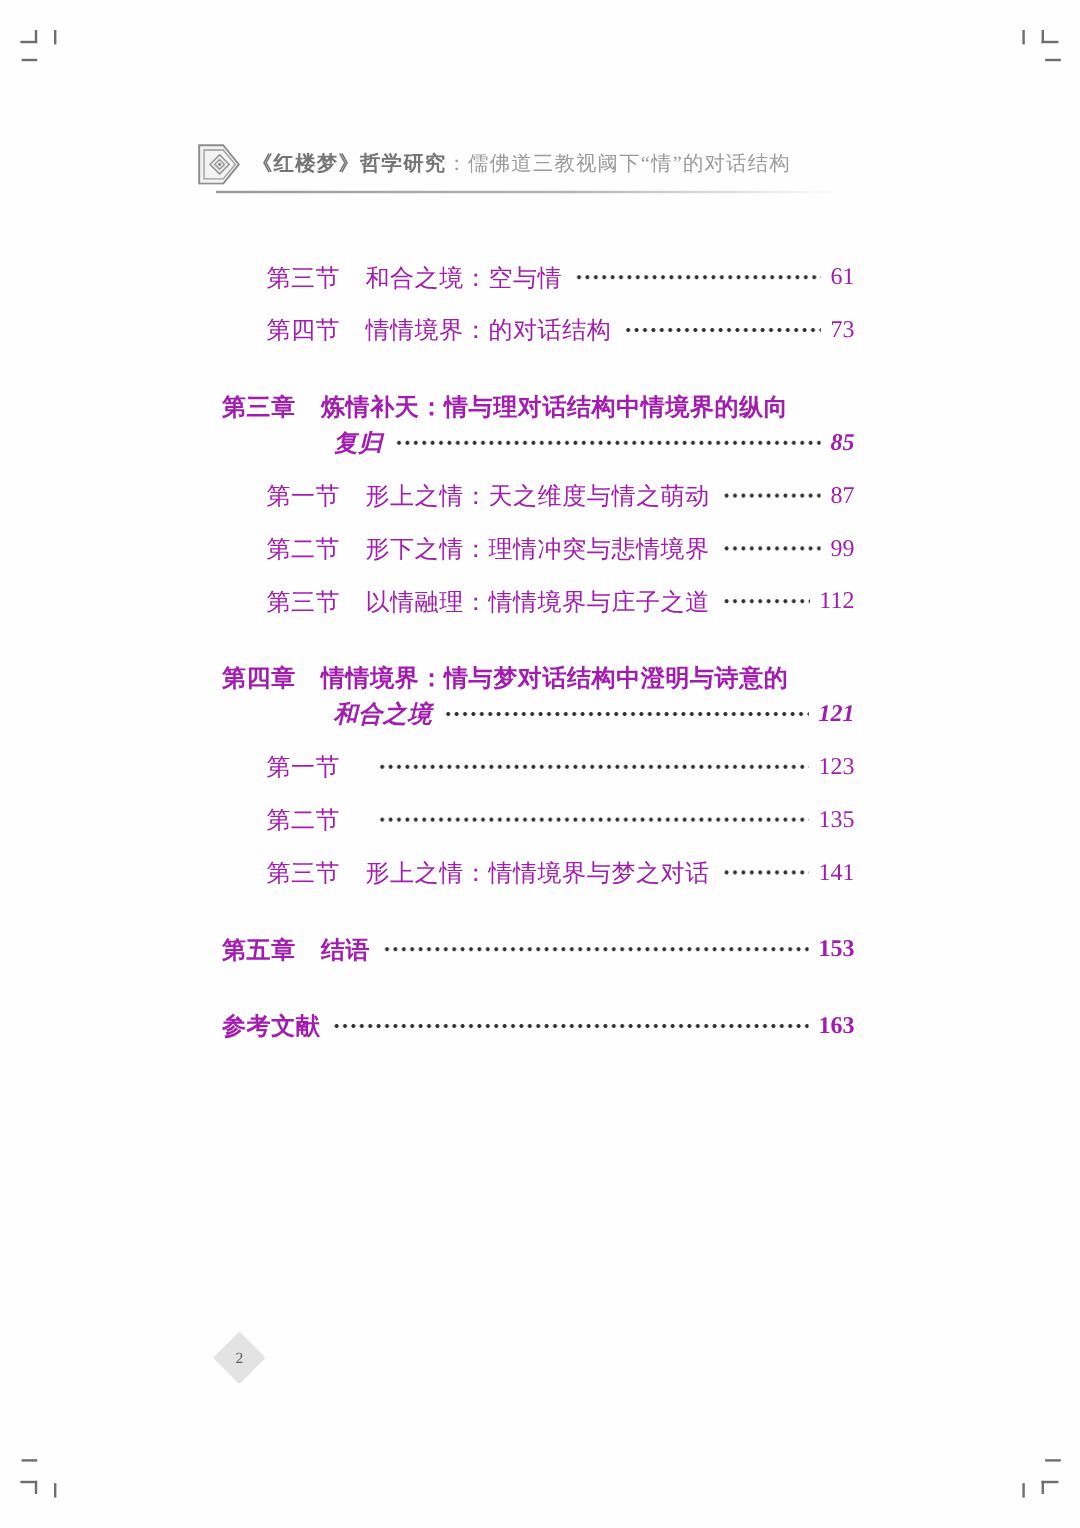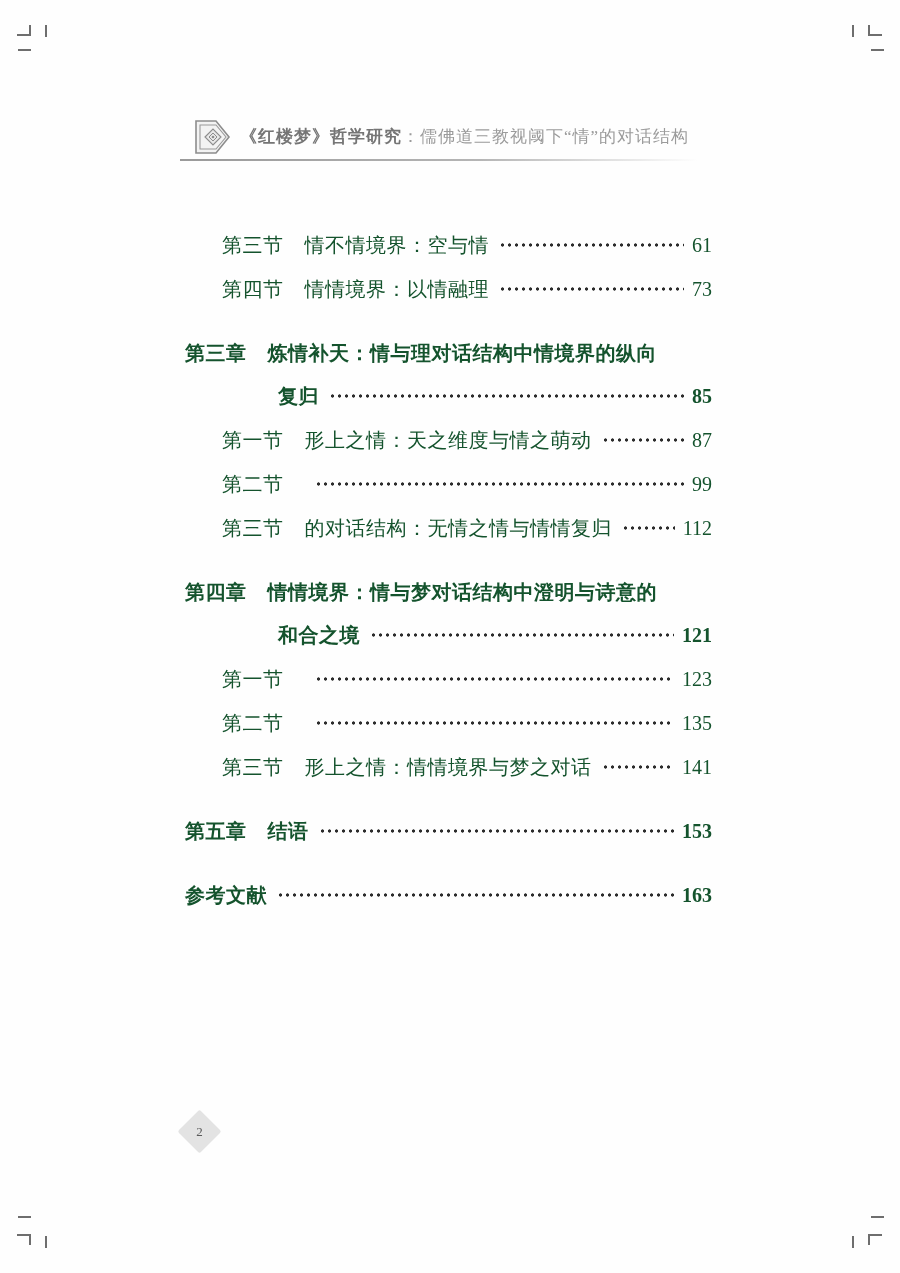--- a/index.html
+++ b/index.html
@@ -17,55 +17,55 @@
   .cm-tr-corner { left:868px; top:25px;    width:14px; height:11px; border-left-width:2px;  border-bottom-width:2px; }
   .cm-tr-tick   { left:852px; top:25px;    width:0;    height:12px; border-left-width:2px; }
   .cm-tr-dash   { left:871px; top:49px;    width:13px; height:0;    border-top-width:2px; }
   .cm-bl-dash   { left:18px;  top:1216px;  width:13px; height:0;    border-top-width:2px; }
   .cm-bl-corner { left:17px;  top:1234px;  width:14px; height:11px; border-right-width:2px; border-top-width:2px; }
   .cm-bl-tick   { left:45px;  top:1236px;  width:0;    height:12px; border-left-width:2px; }
   .cm-br-dash   { left:871px; top:1216px;  width:13px; height:0;    border-top-width:2px; }
   .cm-br-corner { left:868px; top:1234px;  width:14px; height:11px; border-left-width:2px; border-top-width:2px; }
   .cm-br-tick   { left:852px; top:1236px;  width:0;    height:12px; border-left-width:2px; }
   
-  .header { position:absolute; left:195px; top:118px; width:540px; height:36px; }
+  .header { position:absolute; left:165px; top:118px; width:540px; height:36px; }
   .header-icon { position:absolute; left:0; top:2px; width:36px; height:34px; }
   .header-text {
     position:absolute; left:45px; top:7px; white-space:nowrap;
     font-size:17px; letter-spacing:1px;
   }
   .header-text .t-main { color:#757575; font-weight:bold; }
   .header-text .t-sub  { color:#9b9b9b; font-weight:normal; }
   .header-rule {
     position:absolute; left:180px; top:159px; width:545px; height:2px;
     background:linear-gradient(to right, #9a9a9a 0%, #b5b5b5 55%, rgba(190,190,190,0) 95%);
   }
   
-  .toc { position:absolute; left:185px; top:14px; width:527px; color:#14532d; }
+  .toc { position:absolute; left:185px; top:0; width:527px; color:#a21caf; }
   .row {
     display:flex; align-items:center; height:28px;
     font-size:20px; letter-spacing:0.5px; white-space:nowrap;
   }
   .row .label { margin-right:21px; flex:0 0 auto; }
   .row .leader {
     flex:1 1 auto; align-self:stretch; margin:0 8px 0 10px;
     background-image:radial-gradient(circle, #2c2c2c 1.35px, rgba(0,0,0,0) 1.9px);
     background-size:7px 10px; background-repeat:repeat-x; background-position:left center;
   }
   .row .pagenum {
     flex:0 0 auto; font-family:"Liberation Serif","DejaVu Serif",serif;
     font-size:20px; letter-spacing:0;
   }
   .row.sec  { padding-left:37px; }
   .row.cont { padding-left:93px; }
   .row.bold { font-weight:bold; }
   .mt-first { margin-top:217px; }
   .mt-sec   { margin-top:16px; }
   .mt-chap  { margin-top:36px; }
-  .mt-cont  { margin-top:15px; }
+  .mt-cont  { margin-top:2px;font-style:italic; }
   
   .folio {
     position:absolute; left:184px; top:1116px; width:31px; height:31px;
     background:#e3e3e3; transform:rotate(45deg); border-radius:2px;
   }
   .folio span {
     position:absolute; left:0; top:0; width:31px; height:31px;
     transform:rotate(-45deg); display:flex; align-items:center; justify-content:center;
     font-size:13px; color:#5a5a5a; font-family:"Liberation Serif","DejaVu Serif",serif;
   }
@@ -99,28 +99,28 @@
     <div class="header-text">
       <span class="t-main">《红楼梦》哲学研究</span><span class="t-sub">：儒佛道三教视阈下“情”的对话结构</span>
     </div>
   </div>
   <div class="header-rule"></div>
 
   <div class="toc">
 
     <div class="row sec mt-first">
       <span class="label">第三节</span>
-      <span class="title">情不情境界：空与情</span>
+      <span class="title">和合之境：空与情</span>
       <span class="leader"></span>
       <span class="pagenum">61</span>
     </div>
 
     <div class="row sec mt-sec">
       <span class="label">第四节</span>
-      <span class="title">情情境界：以情融理</span>
+      <span class="title">情情境界：的对话结构</span>
       <span class="leader"></span>
       <span class="pagenum">73</span>
     </div>
 
     <div class="row bold mt-chap">
       <span class="label">第三章</span>
       <span class="title">炼情补天：情与理对话结构中情境界的纵向</span>
     </div>
     <div class="row bold cont mt-cont">
       <span class="title">复归</span>
@@ -130,27 +130,28 @@
 
     <div class="row sec mt-sec">
       <span class="label">第一节</span>
       <span class="title">形上之情：天之维度与情之萌动</span>
       <span class="leader"></span>
       <span class="pagenum">87</span>
     </div>
 
     <div class="row sec mt-sec">
       <span class="label">第二节</span>
+      <span class="title">形下之情：理情冲突与悲情境界</span>
       <span class="leader"></span>
       <span class="pagenum">99</span>
     </div>
 
     <div class="row sec mt-sec">
       <span class="label">第三节</span>
-      <span class="title">的对话结构：无情之情与情情复归</span>
+      <span class="title">以情融理：情情境界与庄子之道</span>
       <span class="leader"></span>
       <span class="pagenum">112</span>
     </div>
 
     <div class="row bold mt-chap">
       <span class="label">第四章</span>
       <span class="title">情情境界：情与梦对话结构中澄明与诗意的</span>
     </div>
     <div class="row bold cont mt-cont">
       <span class="title">和合之境</span>

